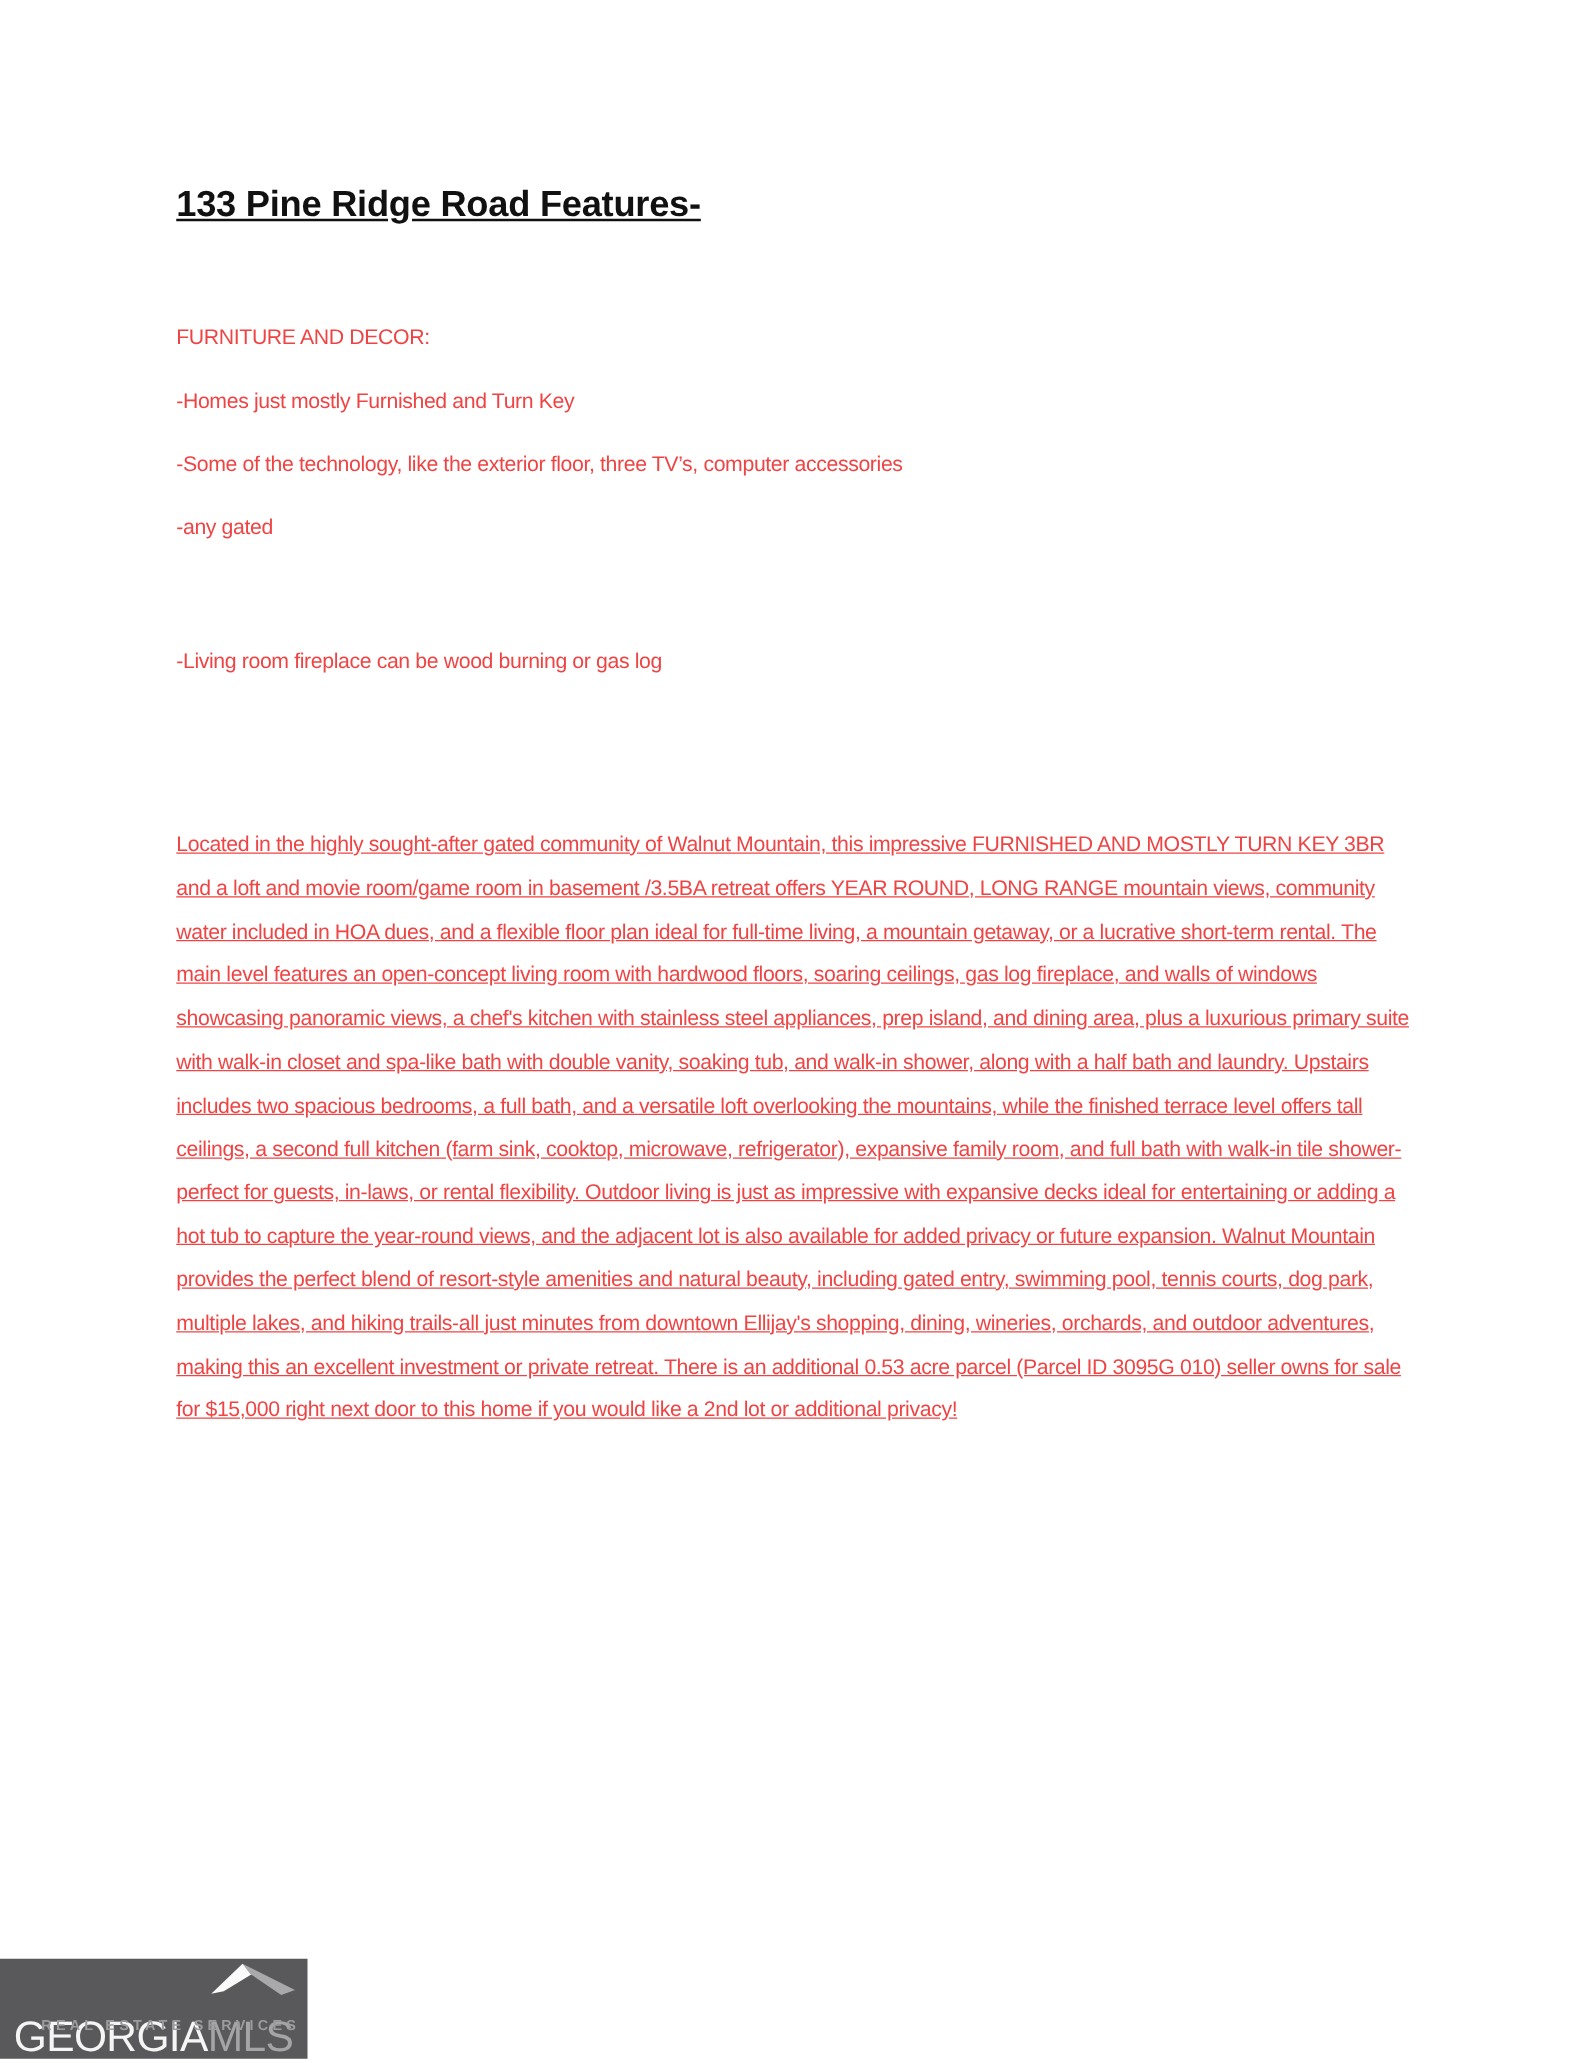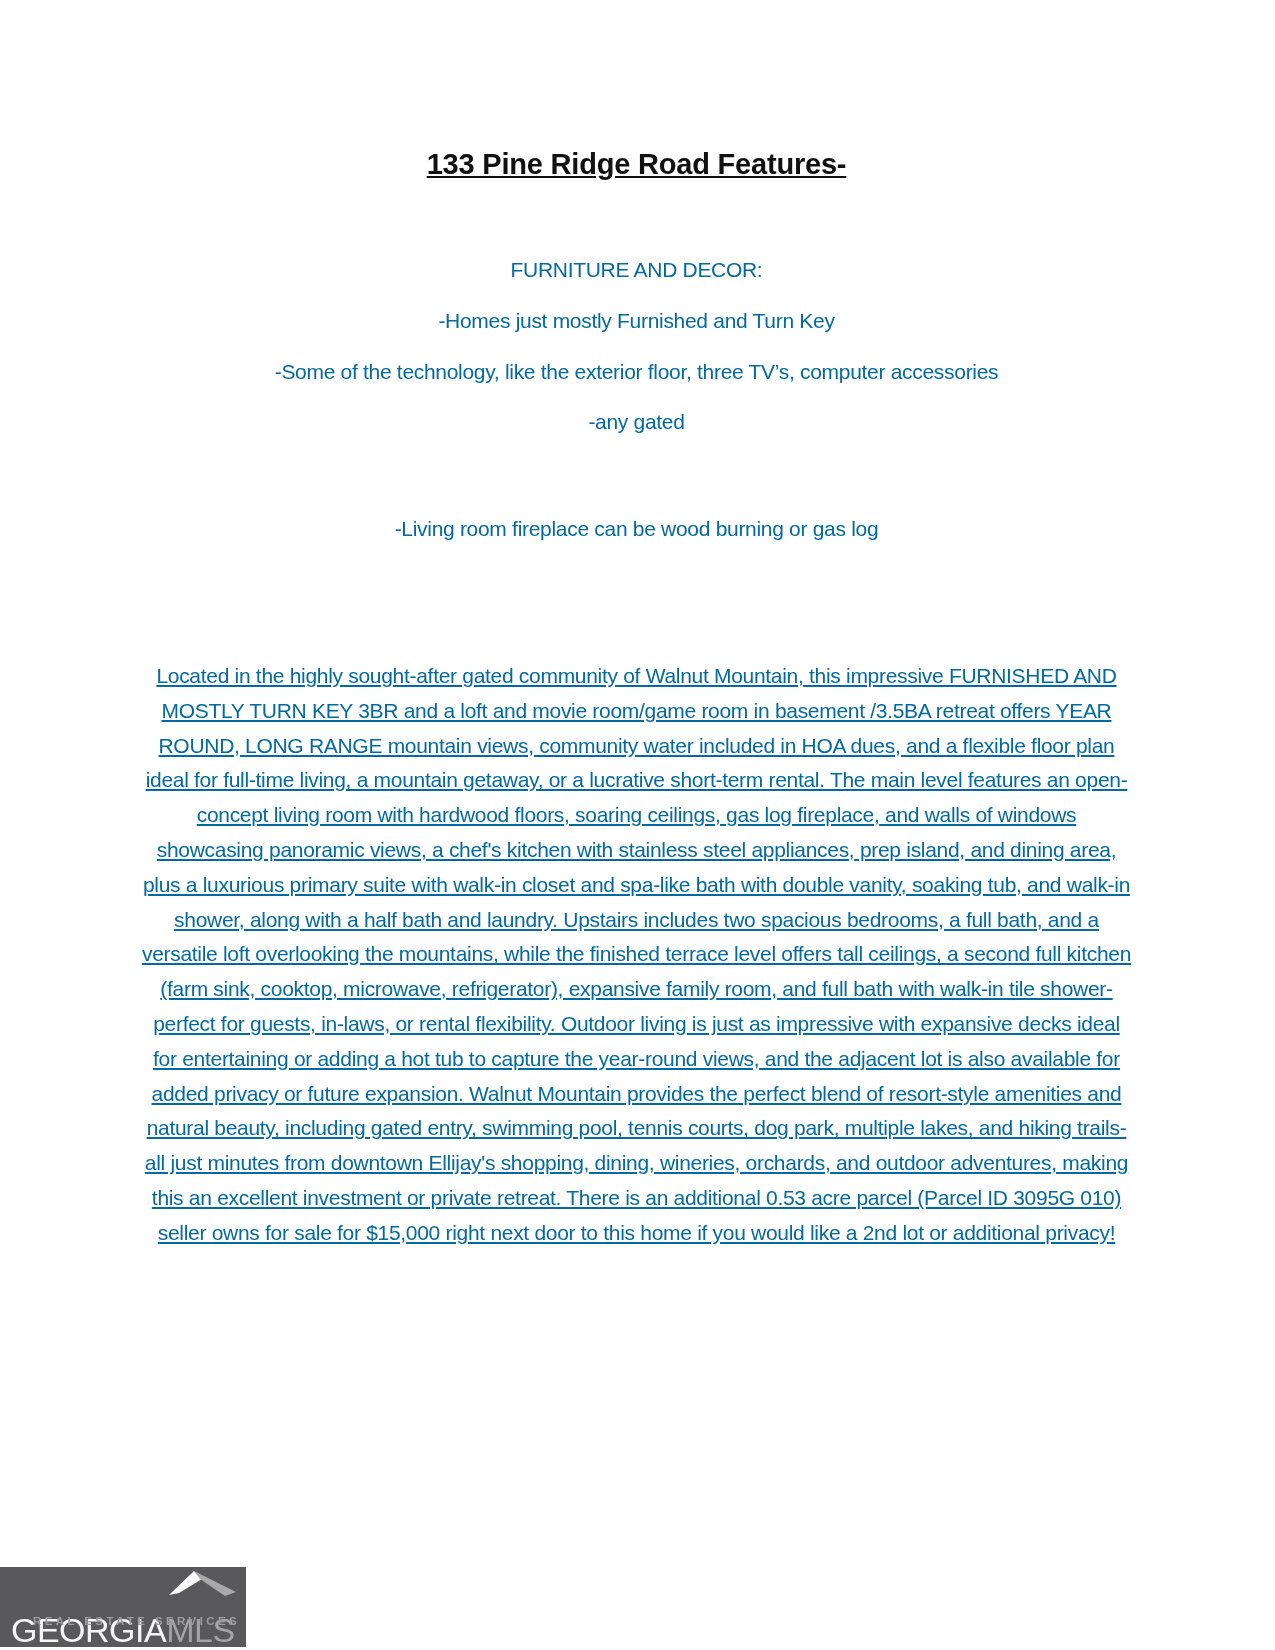--- a/index.html
+++ b/index.html
@@ -10,36 +10,35 @@
     background: #ffffff;
     overflow: hidden;
     font-family: "Liberation Sans", sans-serif;
     color: #1a1a1a;
   }
   .content {
     position: absolute;
     left: 141px;
     top: 145px;
     width: 991px;
-    text-align: center;
   }
   .title {
     margin: 0;
     font-size: 29px;
     line-height: 38px;
     font-weight: bold;
     text-decoration: underline;
     letter-spacing: -0.2px;
     color: #111111;
   }
   .body-text {
-    font-size: 21px;
+    font-size: 17px;
     line-height: 34.8px;
     letter-spacing: -0.3px;
-    color: #0369a1;
+    color: #ef4444;
   }
   .heading { margin: 70px 0 0 0; }
   .line    { margin: 16px 0 0 0; }
   .fireplace { margin: 72px 0 0 0; }
   .description { margin: 112px 0 0 0; text-decoration: underline; }
 
   .logo {
     position: absolute;
     left: 0;
     top: 1567px;

